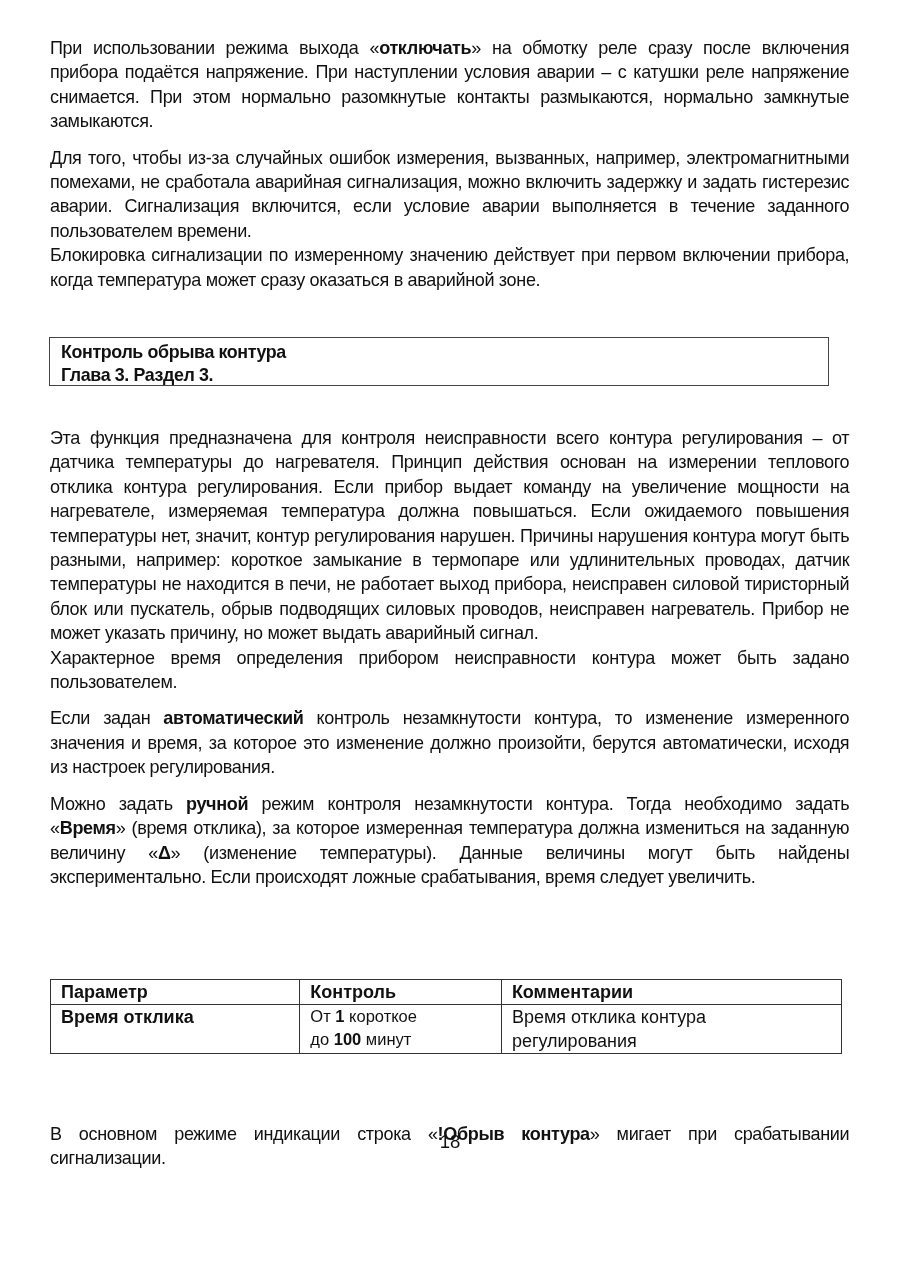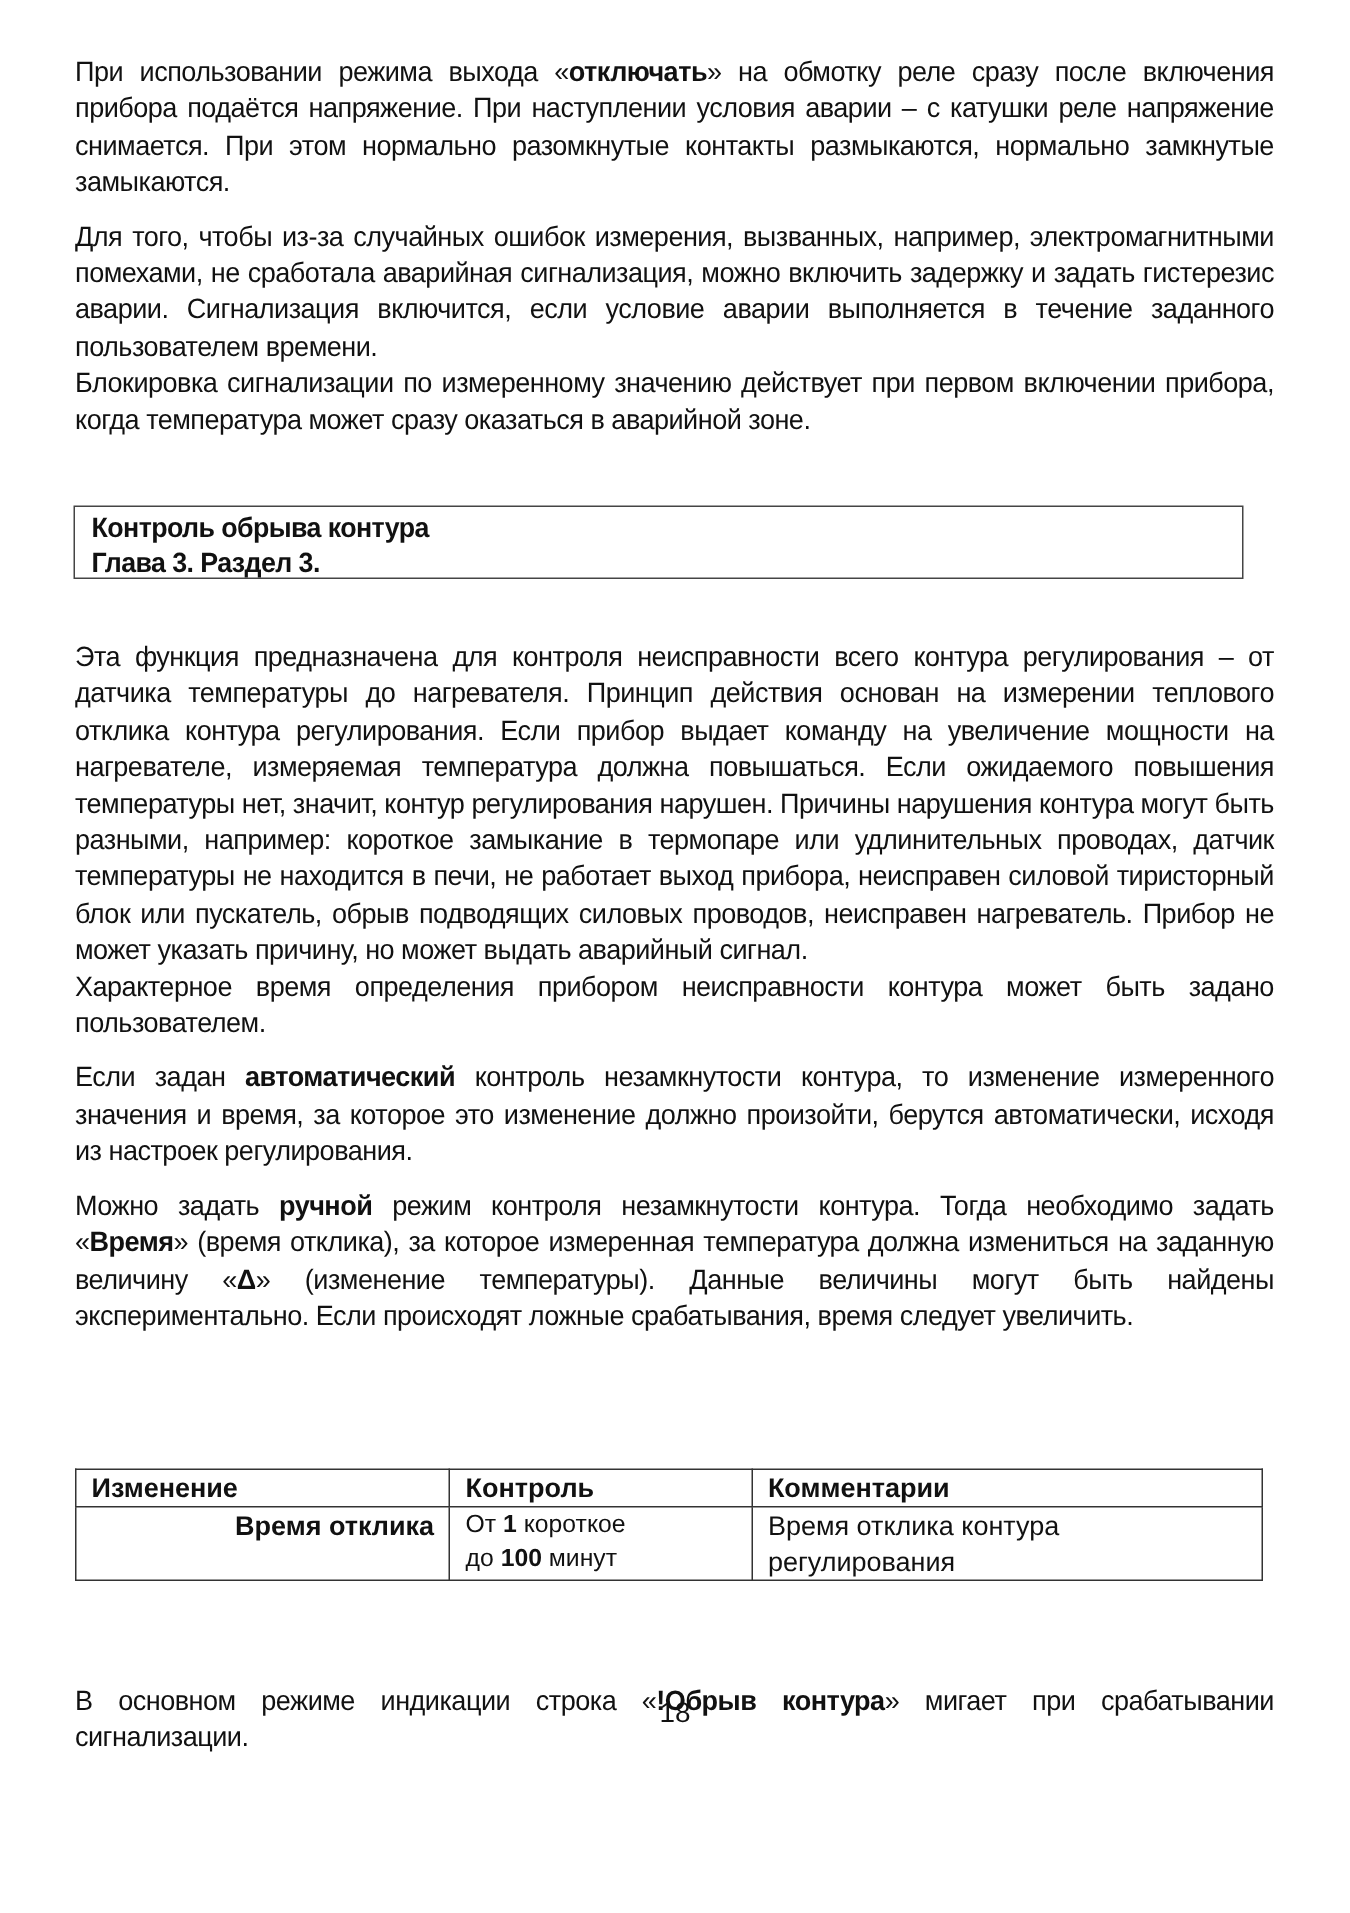--- a/index.html
+++ b/index.html
@@ -26,21 +26,21 @@
     .heading-box div { transform: scaleX(0.96); transform-origin: left top; }
     table.params {
       position: absolute; left: 50px; top: 979px; width: 792px;
       border-collapse: collapse; font-family: "Liberation Sans", sans-serif;
       font-size: 18px; line-height: 24px;
     }
     table.params th, table.params td {
       border: 1.3px solid #333; padding: 0 10px; text-align: left; vertical-align: top;
     }
     table.params th { font-weight: bold; height: 24px; }
-    table.params td.param { font-weight: bold; text-align: right; }
+    table.params td.param { font-weight: bold; }
     table.params td.val { font-size: 16.5px; line-height: 23px; }
     table.params td.val.center { vertical-align: middle; }
     .val b { font-weight: bold; }
     .page-number {
       position: absolute; left: 0; width: 900px; top: 1131px; text-align: center;
       font-size: 18.6px;
     }
   </style>
 </head>
 <body>
@@ -67,21 +67,21 @@
 </div>
 
 <table class="params">
   <colgroup>
     <col style="width:250px">
     <col style="width:202px">
     <col style="width:340px">
   </colgroup>
   <thead>
     <tr>
-      <th>Изменение</th>
+      <th>Параметр</th>
       <th>Контроль</th>
       <th>Комментарии</th>
     </tr>
   </thead>
   <tbody>
     <tr>
       <td class="param">Время отклика</td>
       <td class="val"><span>От </span><b>1</b><span> короткое</span><br><span>до </span><b>100</b><span> минут</span></td>
       <td style="width:320px">Время отклика контура регулирования</td>
     </tr>

